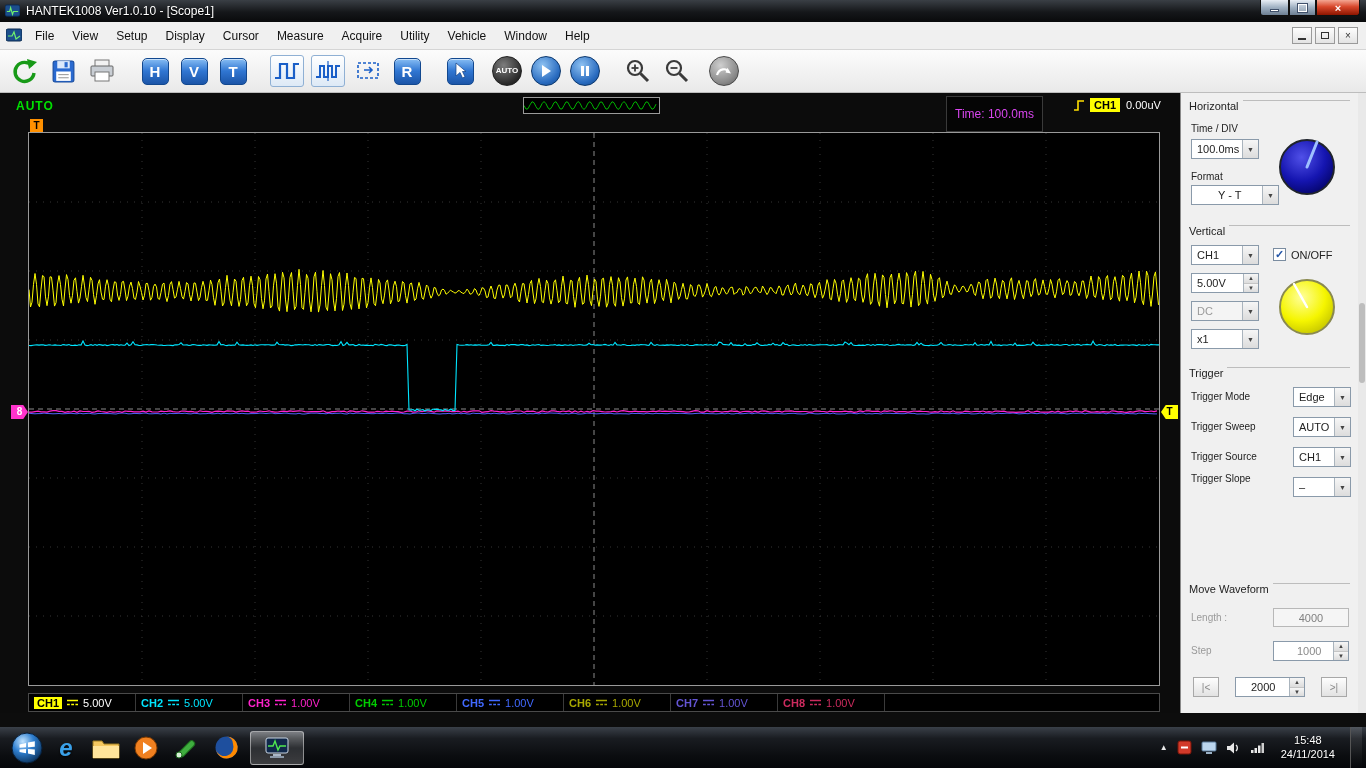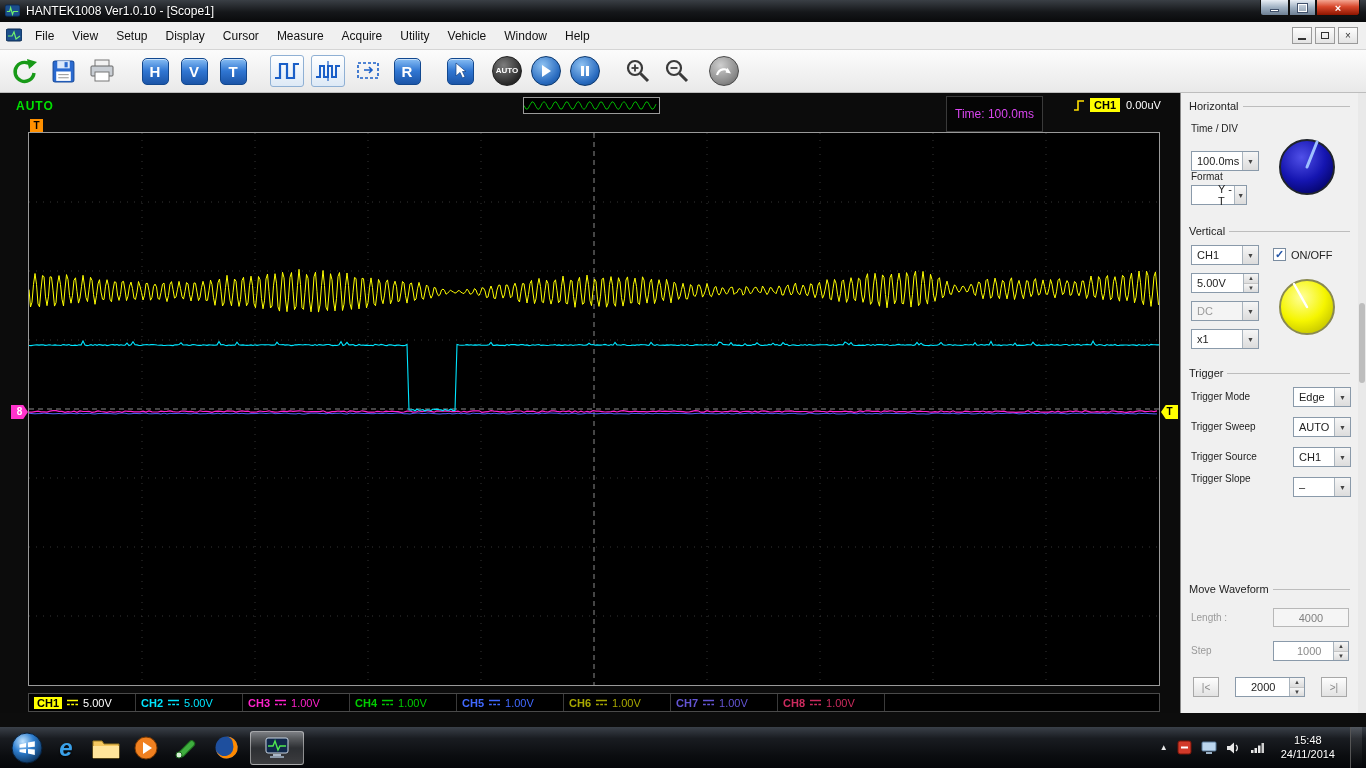--- a/index.html
+++ b/index.html
@@ -77,21 +77,21 @@
   .channel-bar { position:absolute; left:28px; top:600px; width:1132px; height:19px; background:#000;
     border:1px solid #4a4a4a; display:flex; }
   .ch-cell { width:107px; height:100%; border-right:1px solid #3a3a3a; display:flex; align-items:center;
     gap:4px; padding-left:5px; font-size:11px; white-space:nowrap; }
   .ch-name { font-weight:bold; }
   .ch-badge-yellow { background:#ffff00; color:#000 !important; padding:0 3px; }
 
   
   .panel { position:absolute; left:1180px; top:0; width:178px; height:620px; background:#f0f0f0;
     border-left:1px solid #8a8a8a; font-size:11px; color:#222; }
-  .sec-h { position:absolute; left:8px; right:8px; display:flex; align-items:center; gap:4px; }
+  .sec-h { position:absolute; left:8px; right:8px; display:flex; align-items:flex-start; gap:4px; }
   .sec-h .rule { flex:1; height:1px; background:#bdbdbd; }
   .lbl { position:absolute; font-size:10px; color:#222; }
   .lbl.gray { color:#9a9a9a; }
   .combo { position:absolute; height:20px; background:#fff; border:1px solid #8a9aaa; display:flex;
     align-items:center; padding-left:5px; font-size:11px; cursor:default; }
   .combo .dd { margin-left:auto; width:16px; height:100%; background:linear-gradient(#f6f6f6,#dcdcdc);
     border-left:1px solid #aab4bd; display:flex; align-items:center; justify-content:center;
     font-size:7px; color:#444; font-style:normal; }
   .combo.disabled { color:#9a9a9a; background:#f4f4f4; }
   .spin { position:absolute; height:20px; background:#fff; border:1px solid #8a9aaa; display:flex;
@@ -435,37 +435,37 @@
         </div>
     </div>
 
     <div class="panel">
 
       <div class="sec-h" style="top:7px;">
           <span>Horizontal</span>
           <i class="rule"></i>
         </div>
       <div class="lbl" style="top:30px; left:10px;">Time / DIV</div>
-      <div class="combo" style="top:58px; left:10px; width:68px;">
+      <div class="combo" style="top:46px; left:10px; width:68px;">
         <span>100.0ms</span>
           <i class="dd">▼</i>
       </div>
       <svg class="knob" style="top:44px; left:96px;" width="60" height="60">
         <defs>
             <radialGradient id="kb" cx="40%" cy="32%" r="80%">
           <stop offset="0%" stop-color="#5050e8"></stop>
               <stop offset="55%" stop-color="#1515b0"></stop>
               <stop offset="100%" stop-color="#000058"></stop>
         </radialGradient>
           </defs>
         <circle cx="30" cy="30" r="27" fill="url(#kb)" stroke="#20242c" stroke-width="2"></circle>
         <line x1="30" y1="30" x2="40" y2="5" stroke="#9fc0ff" stroke-width="3" stroke-linecap="round"></line>
       </svg>
       <div class="lbl" style="top:78px; left:10px;">Format</div>
-      <div class="combo" style="top:92px; left:10px; width:56px;padding-left:26px;">
+      <div class="combo" style="top:92px; left:10px; width:88px;padding-left:26px;">
         <span>Y - T</span>
           <i class="dd">▼</i>
       </div>
 
       <div class="sec-h" style="top:132px;">
           <span>Vertical</span>
           <i class="rule"></i>
         </div>
       <div class="combo" style="top:152px; left:10px; width:68px;">
         <span>CH1</span>

